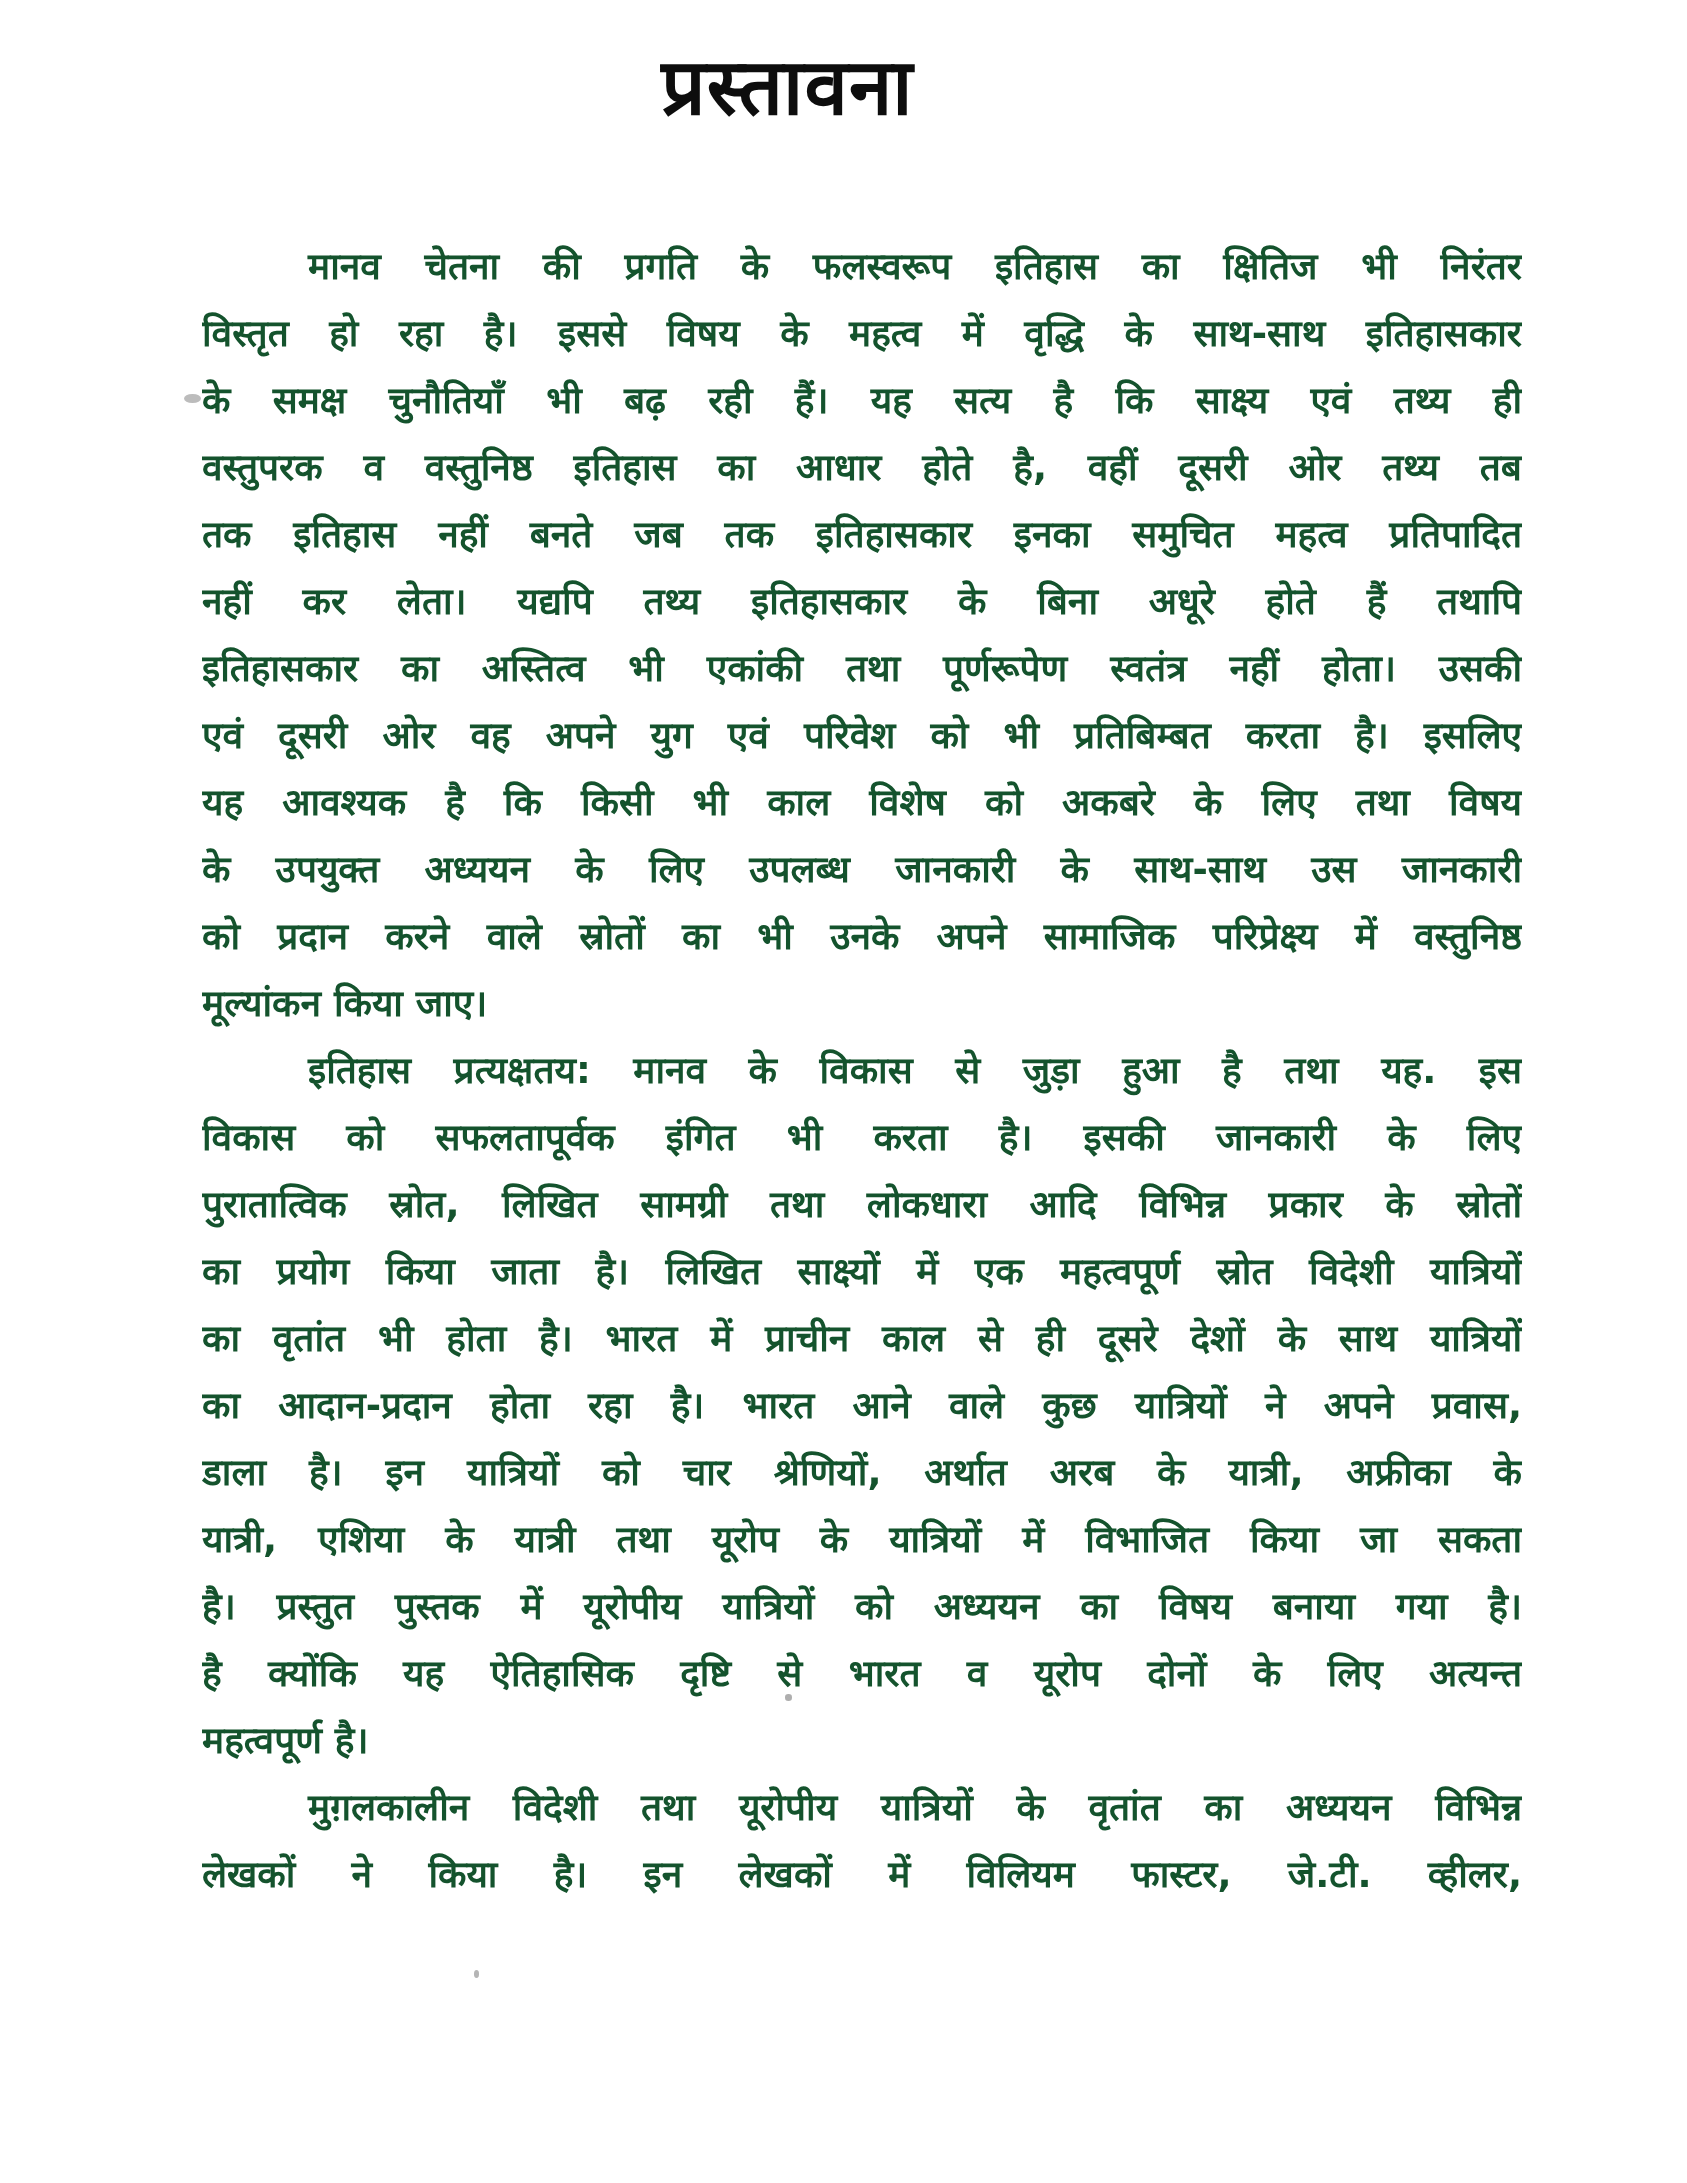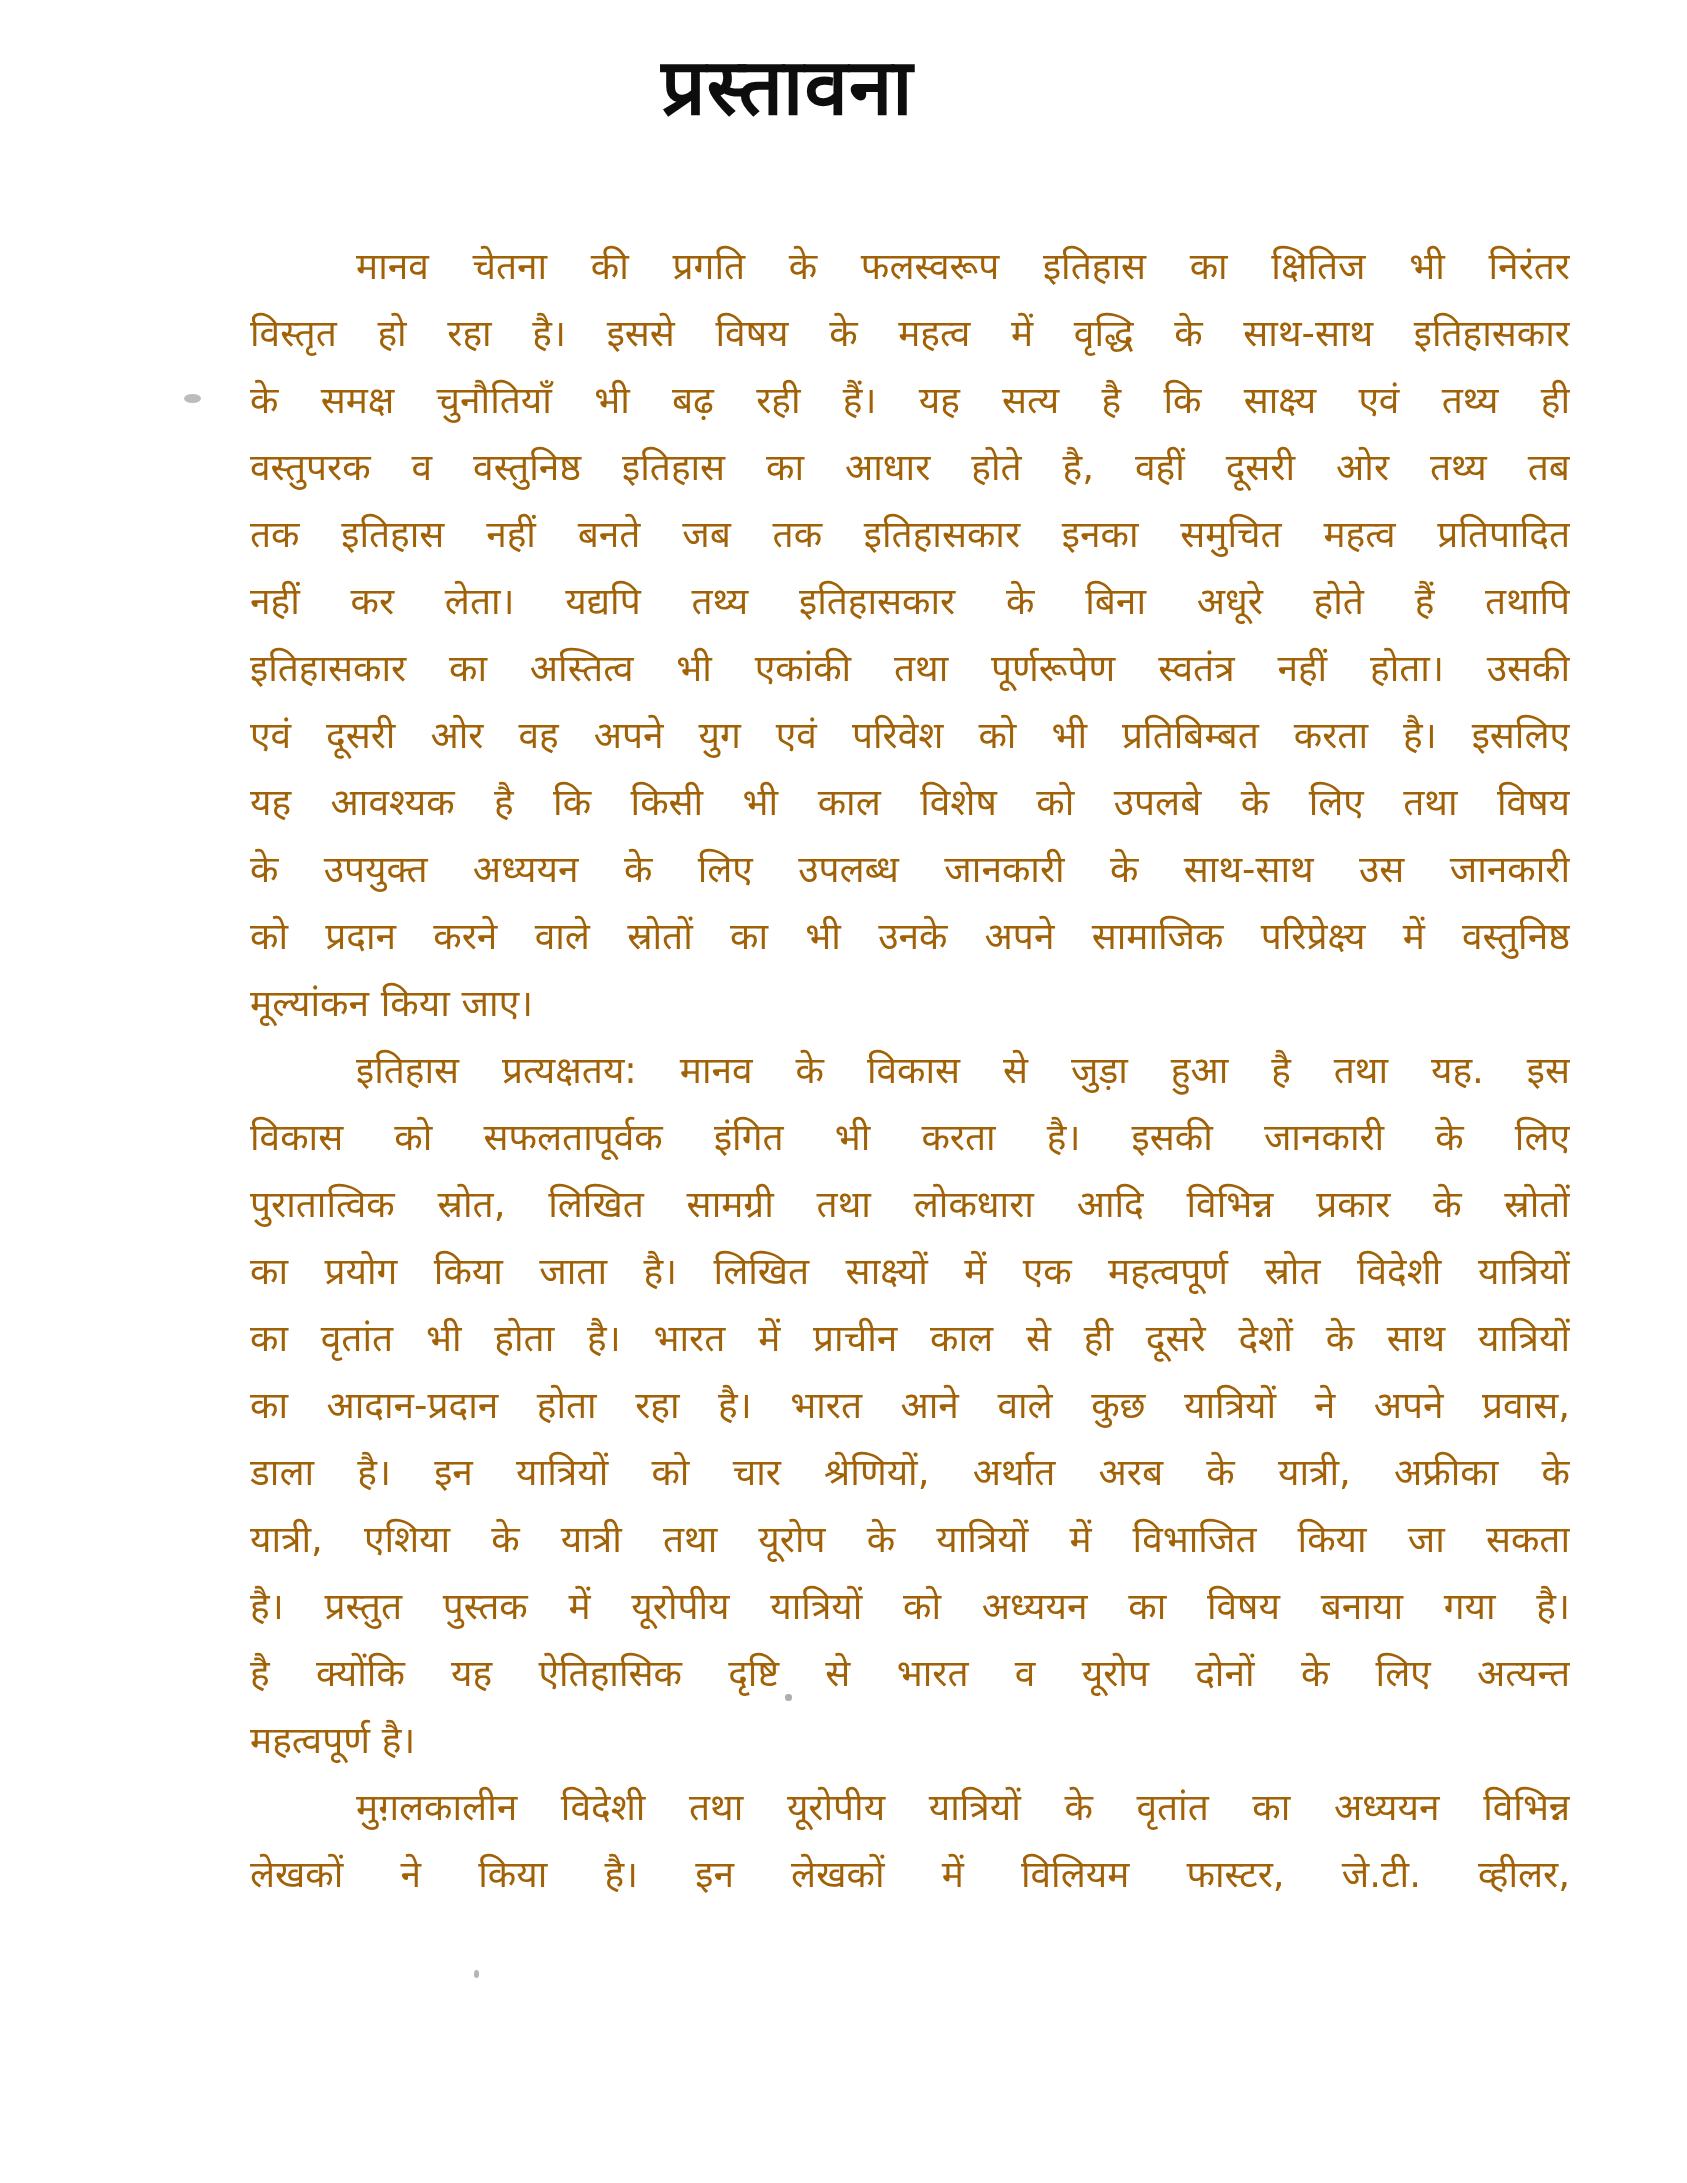--- a/index.html
+++ b/index.html
@@ -29,23 +29,22 @@
     font-weight: 700;
     letter-spacing: 1.3px;
     color: #0d0d0d;
   }
   .body-text {
     position: absolute;
     left: 202px;
     top: 233px;
     width: 1320px;
     font-size: 37px;
-    font-weight: 400;
-    color: #a16207;
-    margin-left: 48px;
+    font-weight: 700;
+    color: #14532d;
   }
   .line {
     height: 67px;
     line-height: 67px;
     overflow: hidden;
     text-align: justify;
     text-align-last: justify;
     -moz-text-align-last: justify;
   }
   .line.nj {
@@ -70,21 +69,21 @@
 
   <div class="body-text">
       <div class="line first">मानव चेतना की प्रगति के फलस्वरूप इतिहास का क्षितिज भी निरंतर</div>
       <div class="line">विस्तृत हो रहा है। इससे विषय के महत्व में वृद्धि के साथ-साथ इतिहासकार</div>
       <div class="line">के समक्ष चुनौतियाँ भी बढ़ रही हैं। यह सत्य है कि साक्ष्य एवं तथ्य ही</div>
       <div class="line">वस्तुपरक व वस्तुनिष्ठ इतिहास का आधार होते है, वहीं दूसरी ओर तथ्य तब</div>
       <div class="line">तक इतिहास नहीं बनते जब तक इतिहासकार इनका समुचित महत्व प्रतिपादित</div>
       <div class="line">नहीं कर लेता। यद्यपि तथ्य इतिहासकार के बिना अधूरे होते हैं तथापि</div>
       <div class="line">इतिहासकार का अस्तित्व भी एकांकी तथा पूर्णरूपेण स्वतंत्र नहीं होता। उसकी</div>
       <div class="line">एवं दूसरी ओर वह अपने युग एवं परिवेश को भी प्रतिबिम्बत करता है। इसलिए</div>
-      <div class="line">यह आवश्यक है कि किसी भी काल विशेष को उपलबे के लिए तथा विषय</div>
+      <div class="line">यह आवश्यक है कि किसी भी काल विशेष को अकबरे के लिए तथा विषय</div>
       <div class="line">के उपयुक्त अध्ययन के लिए उपलब्ध जानकारी के साथ-साथ उस जानकारी</div>
       <div class="line">को प्रदान करने वाले स्रोतों का भी उनके अपने सामाजिक परिप्रेक्ष्य में वस्तुनिष्ठ</div>
       <div class="line nj">मूल्यांकन किया जाए।</div>
       <div class="line first">इतिहास प्रत्यक्षतय: मानव के विकास से जुड़ा हुआ है तथा यह. इस</div>
       <div class="line">विकास को सफलतापूर्वक इंगित भी करता है। इसकी जानकारी के लिए</div>
       <div class="line">पुरातात्विक स्रोत, लिखित सामग्री तथा लोकधारा आदि विभिन्न प्रकार के स्रोतों</div>
       <div class="line">का प्रयोग किया जाता है। लिखित साक्ष्यों में एक महत्वपूर्ण स्रोत विदेशी यात्रियों</div>
       <div class="line">का वृतांत भी होता है। भारत में प्राचीन काल से ही दूसरे देशों के साथ यात्रियों</div>
       <div class="line">का आदान-प्रदान होता रहा है। भारत आने वाले कुछ यात्रियों ने अपने प्रवास,</div>
       <div class="line">डाला है। इन यात्रियों को चार श्रेणियों, अर्थात अरब के यात्री, अफ्रीका के</div>

